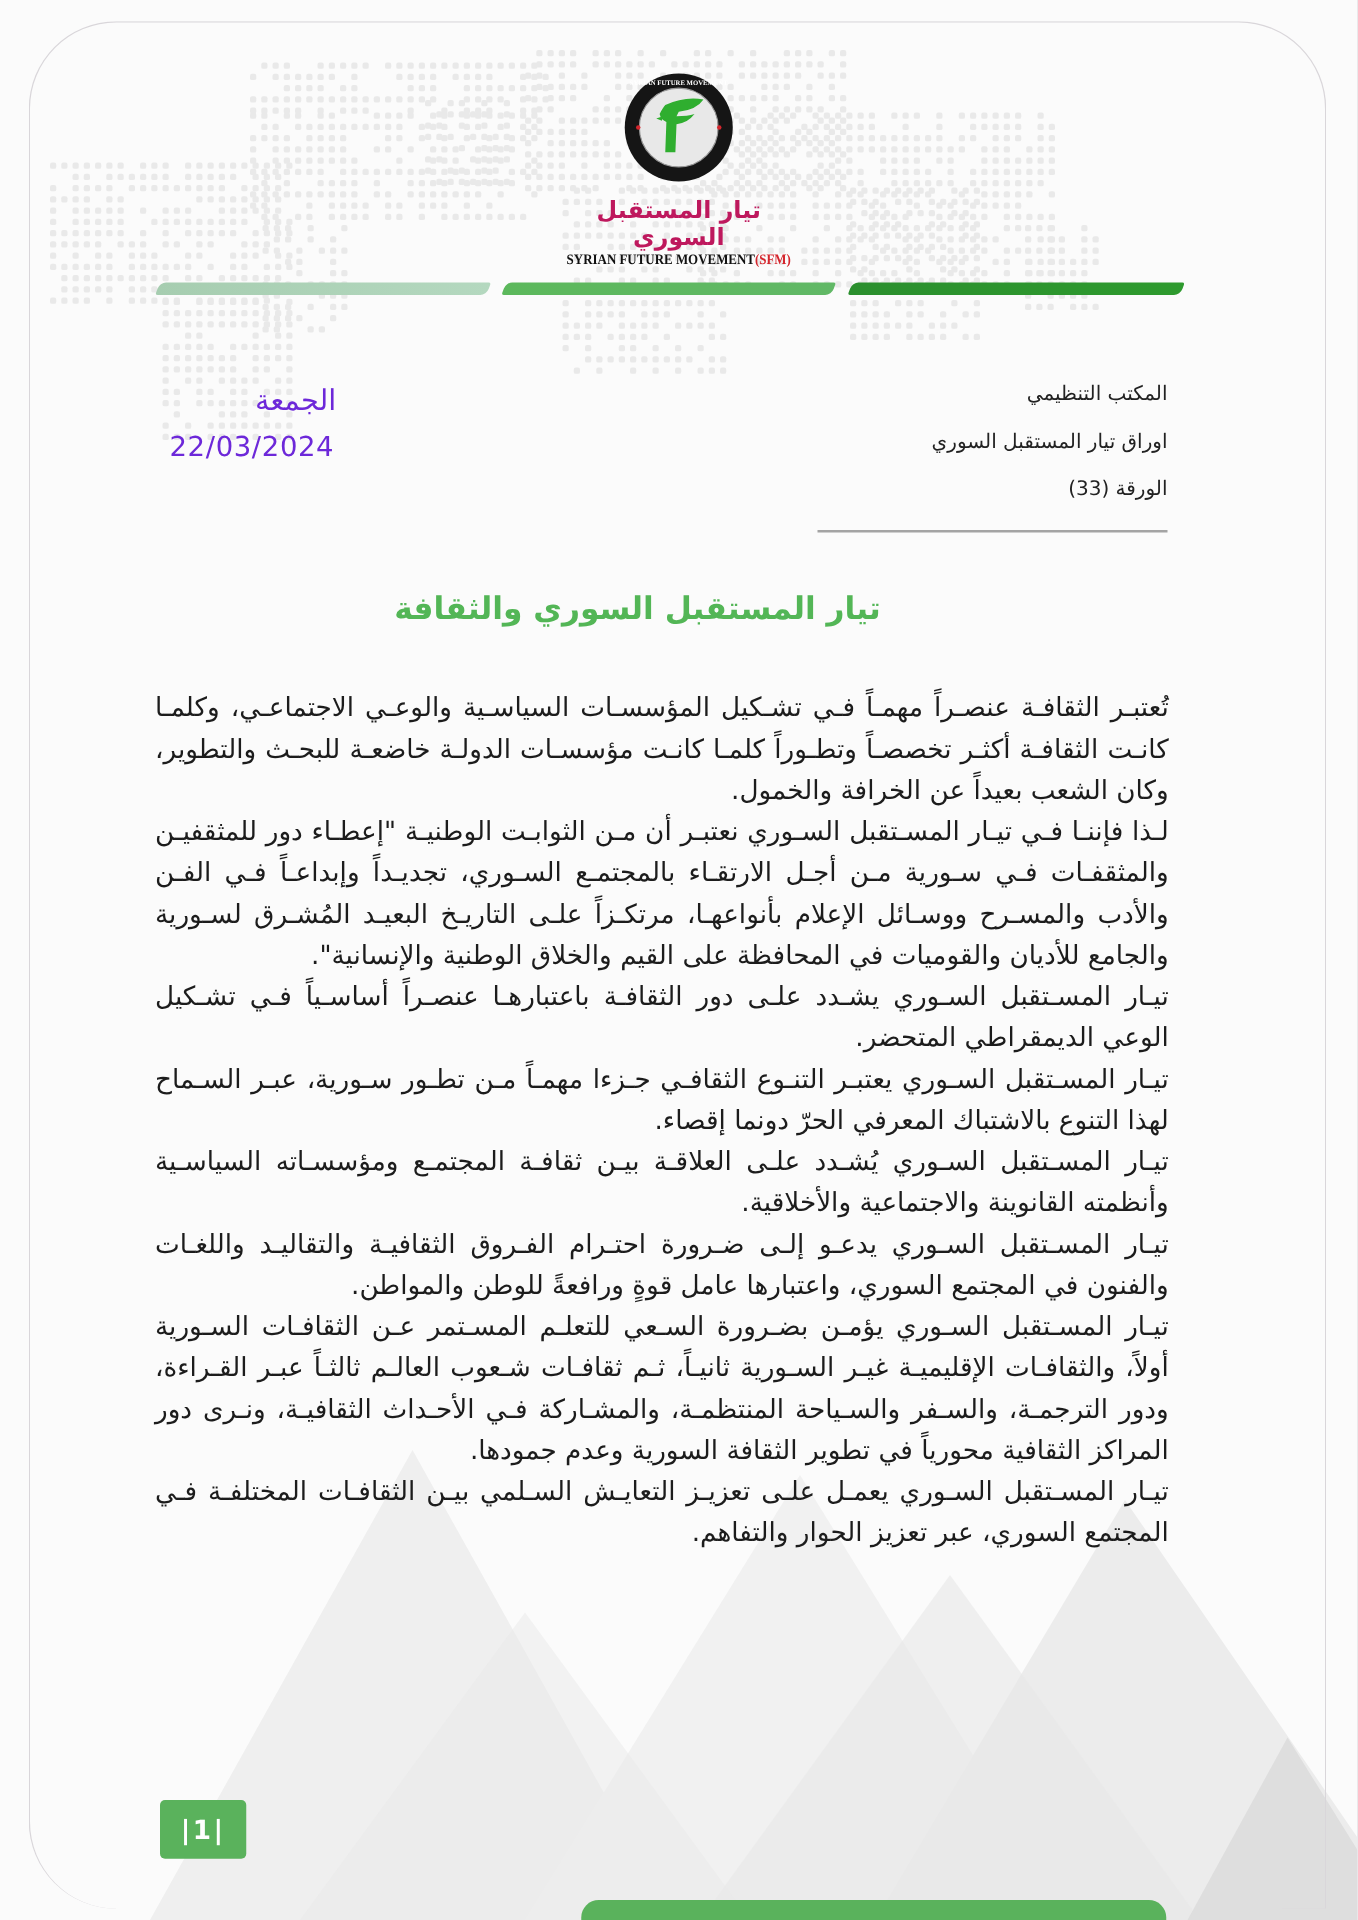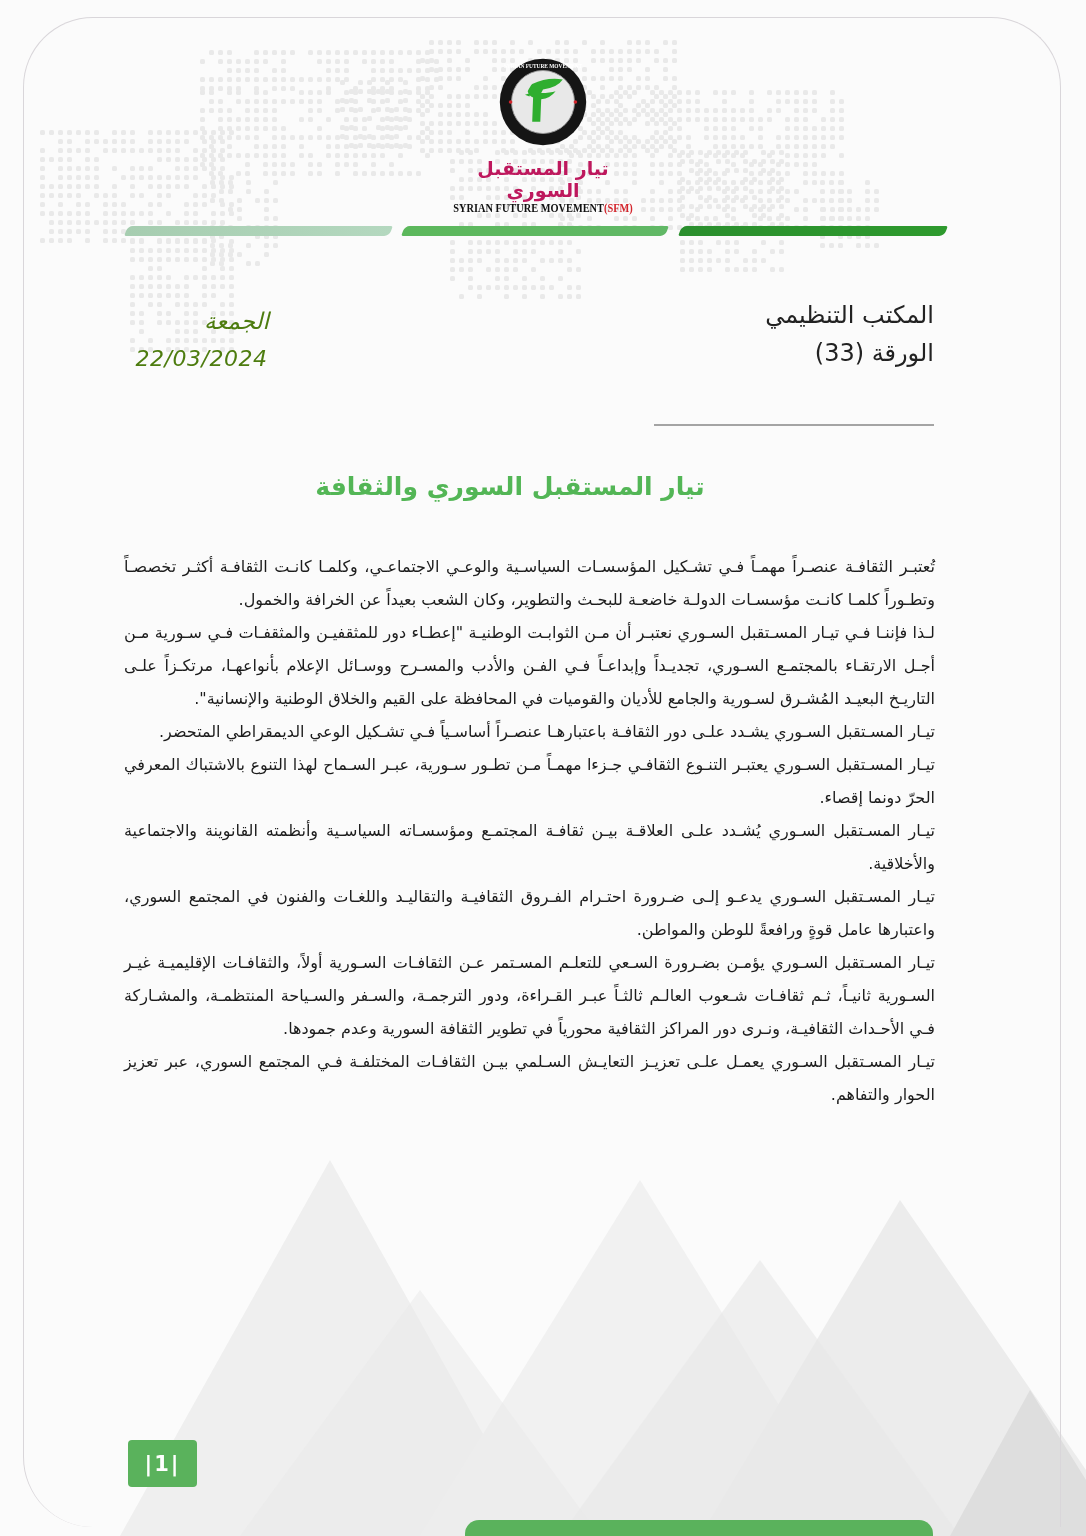--- a/index.html
+++ b/index.html
@@ -31,28 +31,28 @@
     color: #111; margin-top: 1px; transform: scaleX(0.9); white-space: nowrap;
   }
   .logo-en .sfm { color: #d4262d; }
 
   .bars { position: absolute; top: 226px; left: 124px; width: 822px; height: 10px; }
   .bar { position: absolute; top: 0; height: 10px; border-radius: 5px 2px 5px 2px; transform: skewX(-20deg); }
   .bar1 { left: 2px; width: 265px; background: linear-gradient(90deg,#a6cdb0,#b4d8bf); }
   .bar2 { left: 279px; width: 264px; background: linear-gradient(90deg,#5cb85c,#61b866); }
   .bar3 { left: 556px; width: 266px; background: linear-gradient(90deg,#2b8f2e,#2e9a2e); }
 
-  .office { position: absolute; right: 152px; top: 296px; text-align: right; direction: rtl; font-size: 24px; line-height: 38px; color: #222; }
+  .office { position: absolute; right: 152px; top: 296px; text-align: right; direction: rtl; font-size: 16px; line-height: 38px; color: #222; }
   .office-rule { position: absolute; left: 654px; top: 424px; width: 280px; height: 2px; background: #a4a4a4; }
-  .dateblock { position: absolute; left: 134px; top: 302px; width: 135px; text-align: right; font-size: 23px; line-height: 38px; color: #4d7c0f; font-style: italic; }
+  .dateblock { position: absolute; left: 134px; top: 302px; width: 135px; text-align: right; font-size: 23px; line-height: 38px; color: #6d28d9; }
   .dateblock .date { font-size: 22px; letter-spacing: 0.5px; direction: ltr; text-align: center; }
 
   .title { position: absolute; left: 300px; width: 420px; top: 472px; text-align: center; direction: rtl; font-size: 25px; color: #53b656; font-weight: bold; }
 
-  .body { position: absolute; left: 124px; width: 811px; top: 550px; direction: rtl; text-align: justify; text-align-last: right; font-size: 16px; line-height: 33px; color: #1c1c1c; }
+  .body { position: absolute; left: 124px; width: 811px; top: 550px; direction: rtl; text-align: justify; text-align-last: right; font-size: 21px; line-height: 33px; color: #1c1c1c; }
   .para { margin: 0; }
   .para.gap { }
 
   .page-num {
     position: absolute; left: 128px; top: 1440px; width: 69px; height: 47px;
     background: #5ab25c; border-radius: 4px; color: #fff; font-weight: bold;
     font-size: 21px; display: flex; align-items: center; justify-content: center;
     letter-spacing: 2px;
   }
   .footer-bar {
@@ -1821,20 +1821,21 @@
   </div>
 
   <div class="bars">
     <div class="bar bar1"></div>
     <div class="bar bar2"></div>
     <div class="bar bar3"></div>
   </div>
 
   <div class="office">
     <div>المكتب التنظيمي</div>
+    <div>اوراق تيار المستقبل السوري</div>
     <div>الورقة (33)</div>
   </div>
   <div class="office-rule"></div>
 
   <div class="dateblock">
     <div>الجمعة</div>
     <div class="date">22/03/2024</div>
   </div>
 
   <div class="title">تيار المستقبل السوري والثقافة</div>

